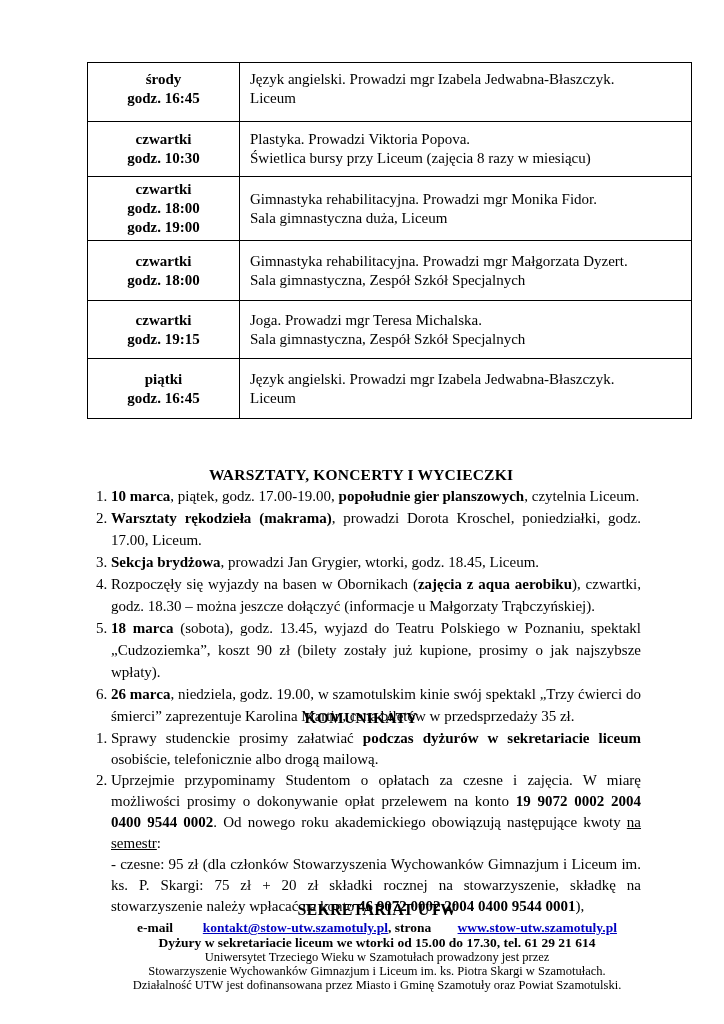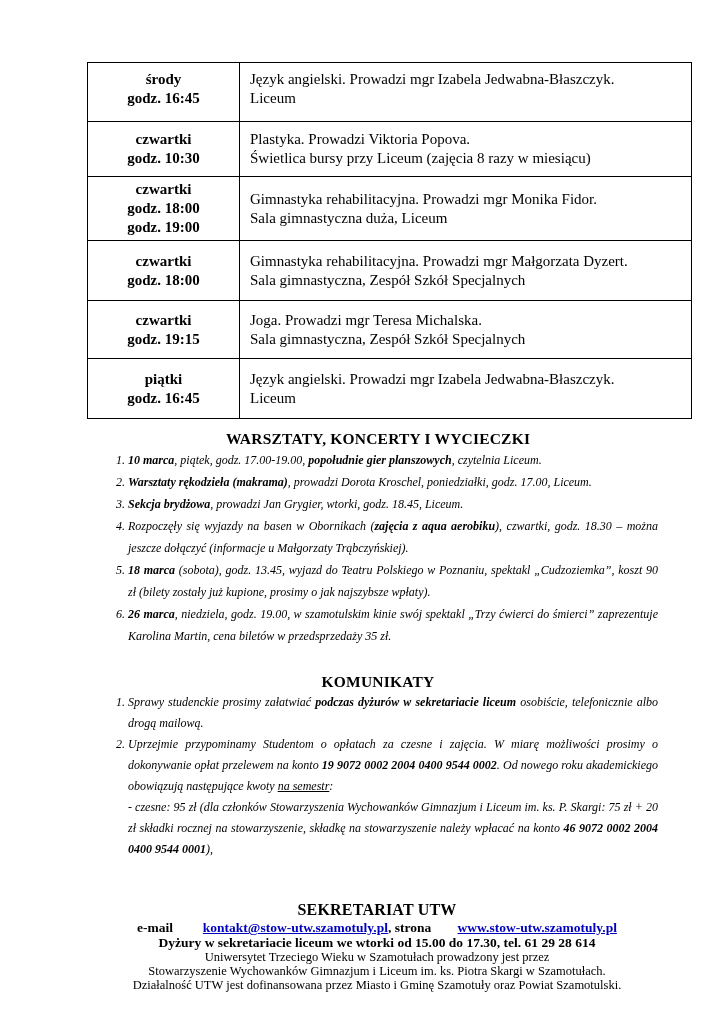--- a/index.html
+++ b/index.html
@@ -32,26 +32,26 @@
   .schedule .time, .schedule .desc { white-space: pre-line; }
   .schedule tr.r1 { height: 59px; }
   .schedule tr.r2 { height: 55px; }
   .schedule tr.r3 { height: 60px; }
   .schedule tr.r4 { height: 60px; }
   .schedule tr.r5 { height: 58px; }
   .schedule tr.r6 { height: 60px; }
   .schedule tr.r1 td { vertical-align: top; padding-top: 7px; }
 
   
-  .block { position: absolute; left: 98px; width: 560px; }
+  .block { position: absolute; left: 81px; width: 560px; margin-top: 36px; }
   .block h2 {
     margin: 0; font-size: 15.5px; font-weight: bold;
     text-align: center; line-height: 20px; letter-spacing: 0.2px;
   }
-  .block ol { margin: 0; padding: 0 0 0 30px; font-size: 12px; font-style: italic; }
+  .block ol { margin: 0; padding: 0 0 0 30px; font-size: 15px; }
   .block li { text-align: justify; }
   .warsztaty { top: 429px; }
   .warsztaty ol { line-height: 22px; }
   .komunikaty { top: 672px; }
   .komunikaty ol { line-height: 21px; }
 
   .rich .b { font-weight: bold; }
   .rich .u { text-decoration: underline; }
   a.link { color: var(--link); font-weight: bold; text-decoration: underline; cursor: pointer; margin-left: 23px; }
 
@@ -166,19 +166,19 @@
       <li>
         <div class="rich"><span>Uprzejmie przypominamy Studentom o opłatach za czesne i zajęcia. W miarę możliwości prosimy o dokonywanie opłat przelewem na konto </span><span class="b">19 9072 0002 2004 0400 9544 0002</span><span>. Od nowego roku akademickiego obowiązują następujące kwoty </span><span class="u">na semestr</span><span>:</span></div>
         <div class="rich"><span>- czesne: 95 zł (dla członków Stowarzyszenia Wychowanków Gimnazjum i Liceum im. ks. P. Skargi: 75 zł + 20 zł składki rocznej na stowarzyszenie, składkę na stowarzyszenie należy wpłacać na konto </span><span class="b">46 9072 0002 2004 0400 9544 0001</span><span>),</span></div>
       </li>
     </ol>
   </section>
 
   <footer class="secretariat">
     <h2>SEKRETARIAT UTW</h2>
     <div class="contact rich"><span class="b">e-mail&nbsp; </span><a class="b u link" href="#">kontakt@stow-utw.szamotuly.pl</a><span class="b">, strona </span><a class="b u link" href="#">www.stow-utw.szamotuly.pl</a></div>
-    <div class="duty">Dyżury w sekretariacie liceum we wtorki od 15.00 do 17.30, tel. 61 29 28 614</div>
+    <div class="duty">Dyżury w sekretariacie liceum we wtorki od 15.00 do 17.30, tel. 61 29 21 614</div>
     <div class="info">Uniwersytet Trzeciego Wieku w Szamotułach prowadzony jest przez</div>
     <div class="info">Stowarzyszenie Wychowanków Gimnazjum i Liceum im. ks. Piotra Skargi w Szamotułach.</div>
     <div class="info">Działalność UTW jest dofinansowana przez Miasto i Gminę Szamotuły oraz Powiat Szamotulski.</div>
   </footer>
 
 </div>
 
 </body></html>

